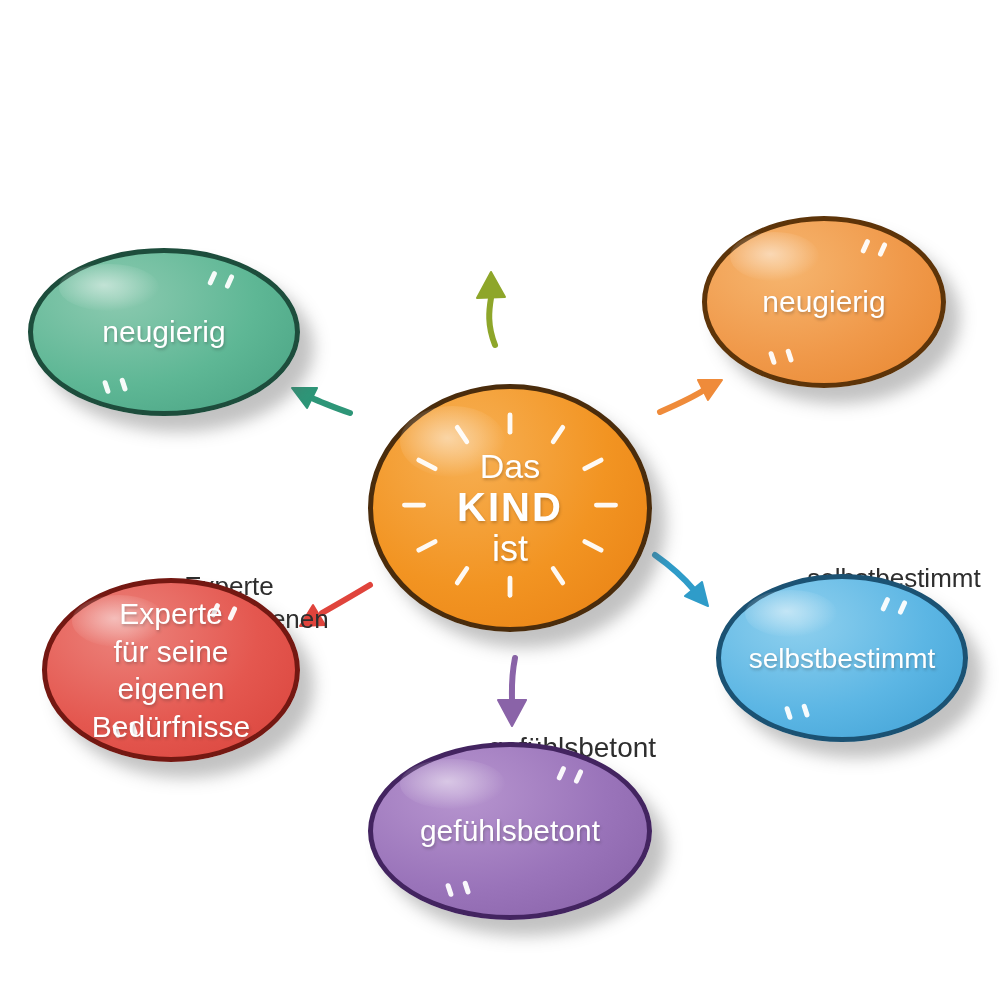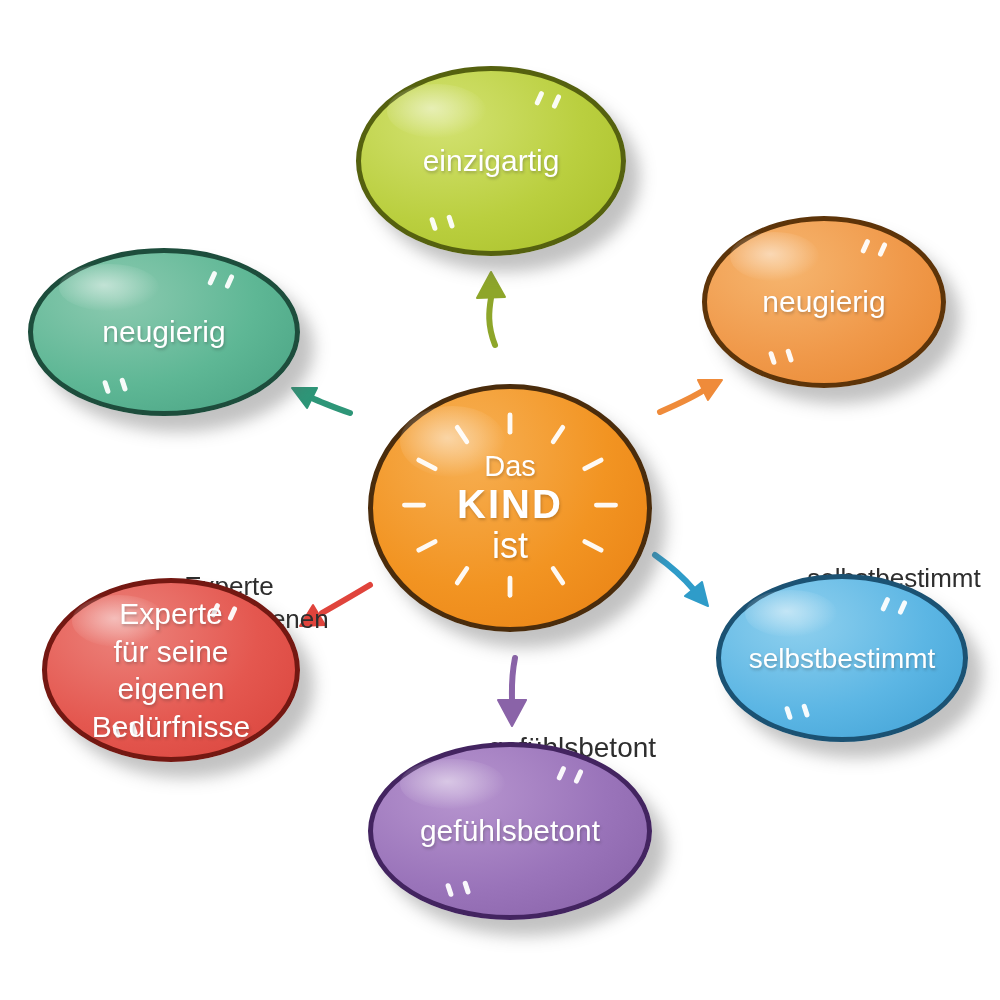--- a/index.html
+++ b/index.html
@@ -78,21 +78,21 @@
   .bubble-experte { background:radial-gradient(ellipse at 32% 28%, #ec837c 0%, #e4574f 55%, #d8423a 100%); border-color:#741812; }
   #node-experte .label { font-size:30px; }
   #node-experte .shadow-label { left:58px; top:-8px; }
 
   
   #node-center { left:368px; top:384px; width:284px; height:248px; z-index:2; }
   .bubble-center { background:radial-gradient(ellipse at 35% 25%, #f7b054 0%, #f29422 55%, #e87f12 100%); border-color:#4a2c0c; }
   .bubble-center::before, .bubble-center::after { display:none; }
   .ticks { position:absolute; inset:0; width:100%; height:100%; pointer-events:none; }
   .center-text { position:relative; z-index:3; display:flex; flex-direction:column; align-items:center; color:#fff; text-shadow:1px 2px 3px rgba(60,30,0,0.25); }
-  .center-line1 { font-size:29px; }
+  .center-line1 { font-size:34px; }
   .center-line2 { font-size:40px; font-weight:bold; letter-spacing:2px; line-height:1.05; }
   .center-line3 { font-size:36px; }
 </style>
 </head>
 <body>
 
 <div class="canvas">
 
   <svg class="arrows" viewBox="0 0 1000 1000" aria-hidden="true">
     <g class="arrow arrow-einzigartig">
@@ -121,26 +121,20 @@
     </g>
   </svg>
 
   <div class="node" id="node-kompetent">
     <div class="bubble bubble-kompetent">
       <span class="shine"></span>
       <span class="label">neugierig</span>
     </div>
   </div>
 
-  <div class="node" id="node-einzigartig">
-    <div class="bubble bubble-einzigartig">
-      <span class="shine"></span>
-      <span class="label">einzigartig</span>
-    </div>
-  </div>
 
   <div class="node" id="node-neugierig">
     <div class="bubble bubble-neugierig">
       <span class="shine"></span>
       <span class="label">neugierig</span>
     </div>
   </div>
 
   <div class="node" id="node-selbstbestimmt">
     <span class="shadow-label">selbstbestimmt</span>

